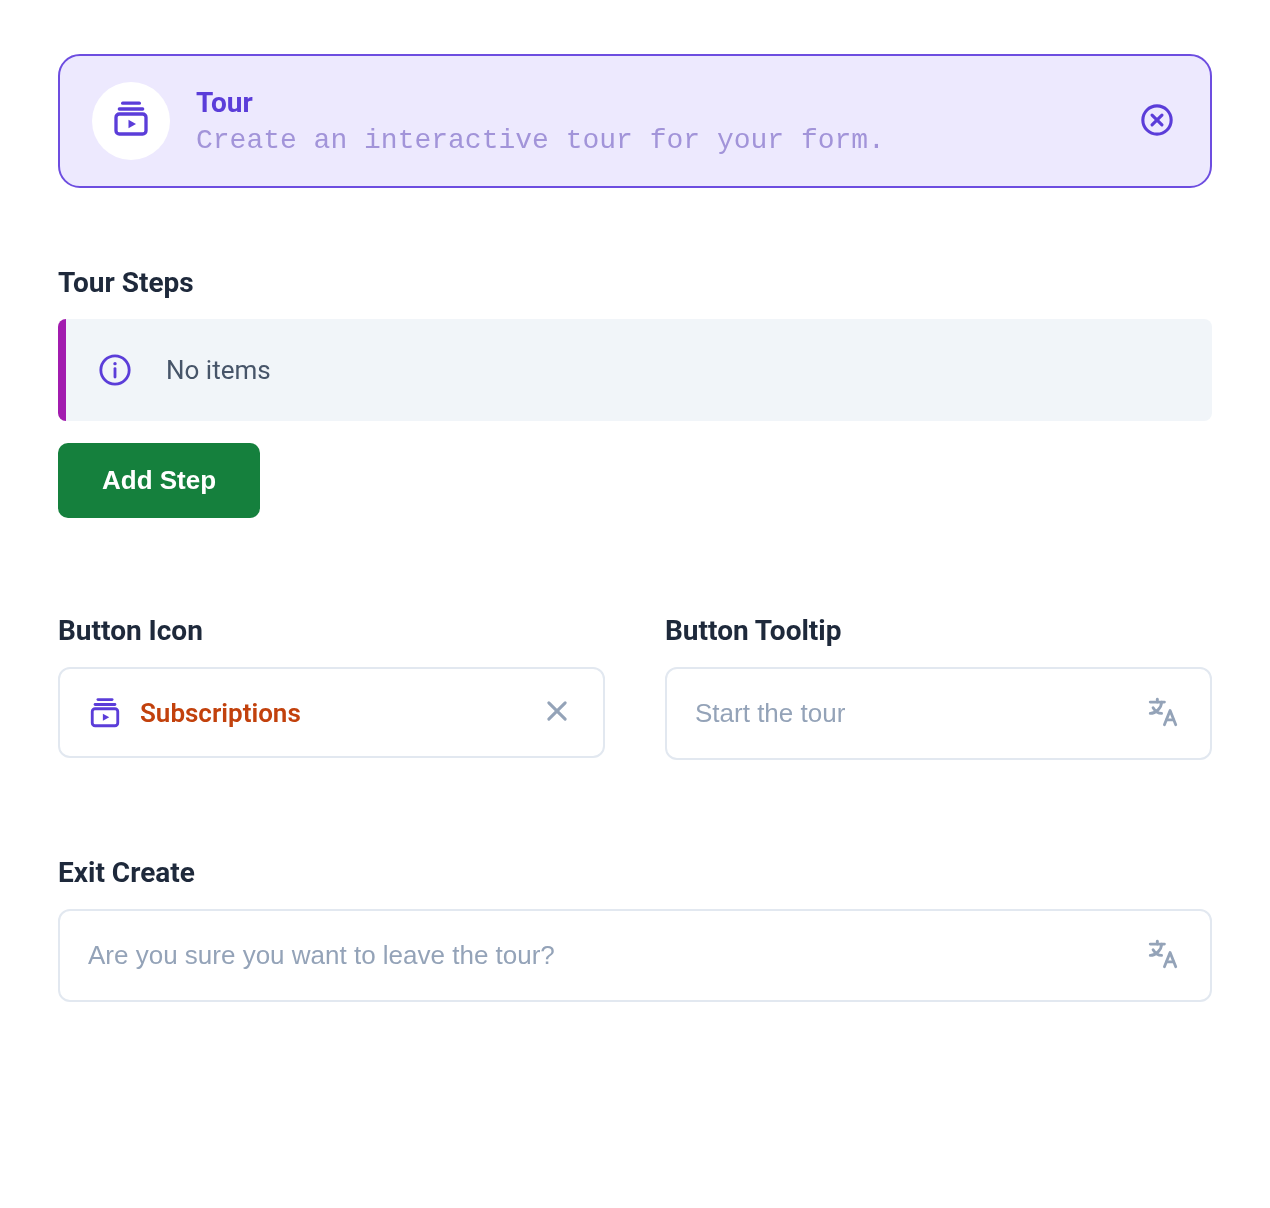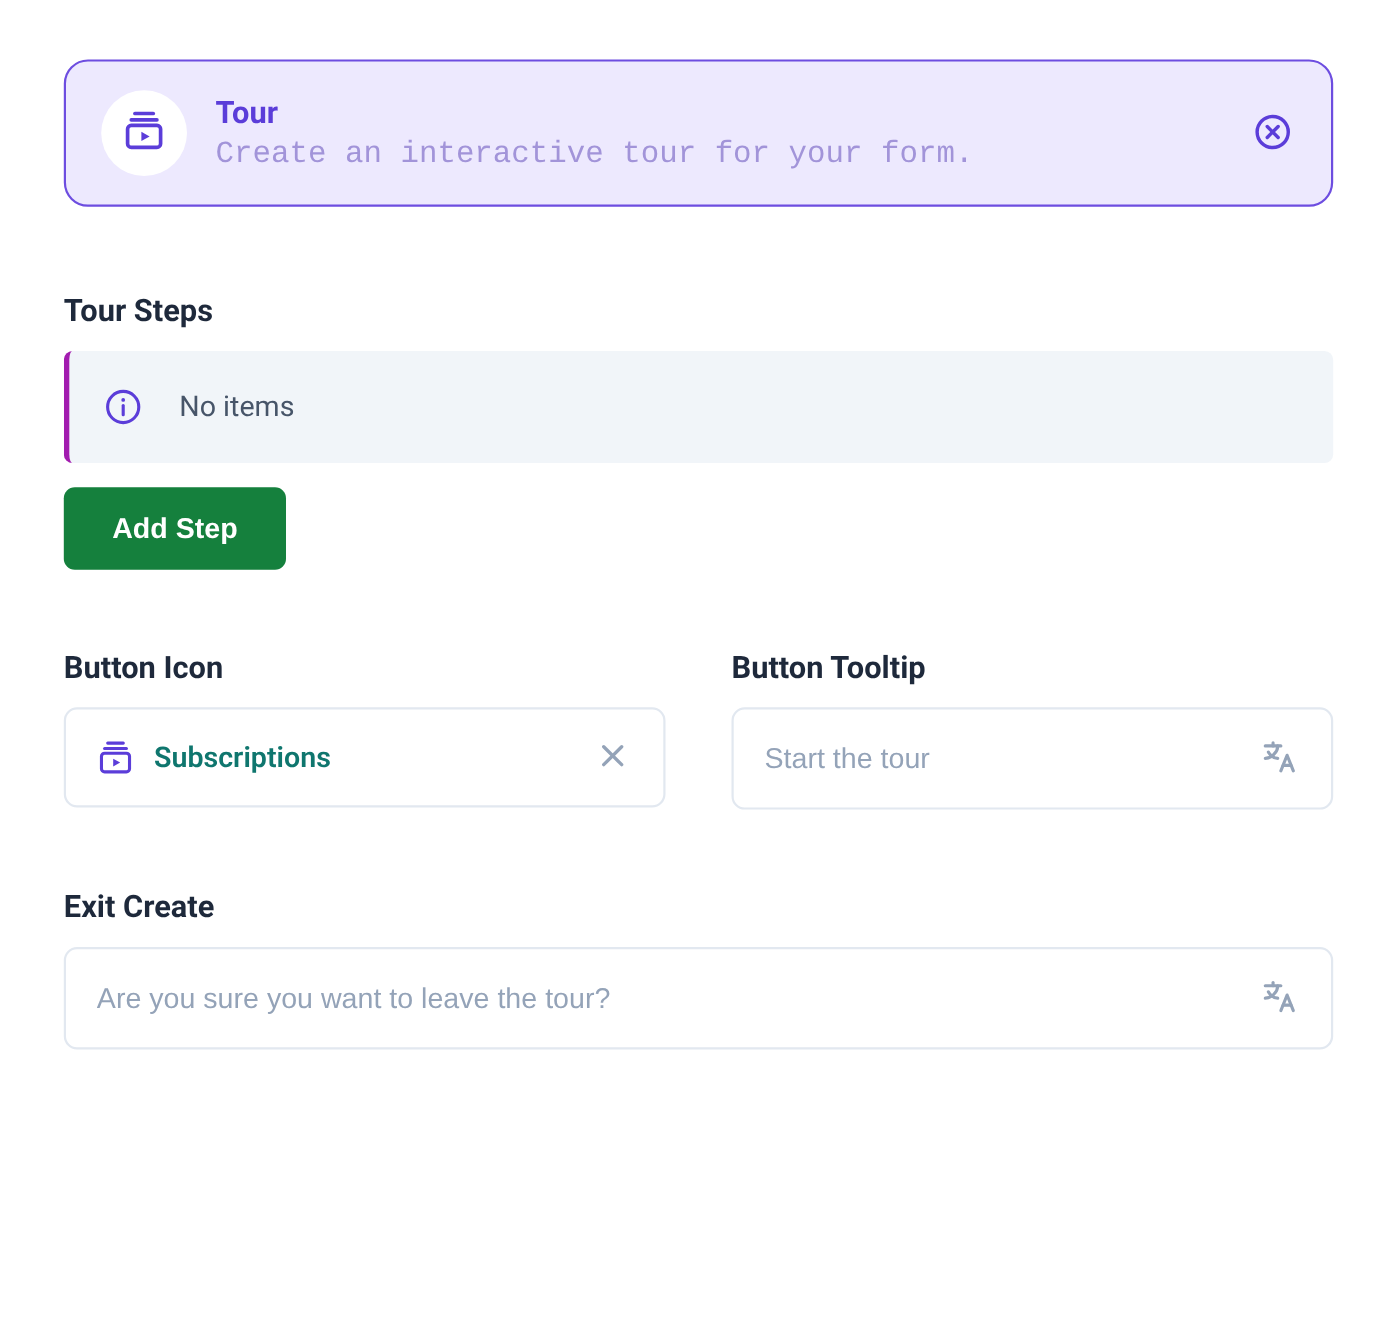--- a/index.html
+++ b/index.html
@@ -55,27 +55,27 @@
     align-items: center;
   }
 
   
   .section-heading {
     font-size: 28px;
     font-weight: 700;
     color: #1e293b;
     margin-bottom: 20px;
   }
-  .section { margin-top: 72px; }
+  .section { margin-top: 96px; }
   .section.first { margin-top: 78px; }
 
   
   .info-banner {
     background: #f1f5f9;
-    border-left: 5px solid #a21caf;
+    border-left: 8px solid #a21caf;
     border-radius: 8px;
     padding: 34px 32px;
     display: flex;
     align-items: center;
     gap: 34px;
     color: #475569;
     font-size: 26px;
   }
   .info-icon-wrap { color: #5b3dd9; display:flex; }
 
@@ -102,21 +102,21 @@
   
   .field-box {
     border: 2px solid #e2e8f0;
     border-radius: 12px;
     padding: 24px 28px;
     display: flex;
     align-items: center;
     gap: 18px;
     font-size: 26px;
   }
-  .field-box.icon-select { color: #0f766e; font-weight: 600; justify-content: center; }
+  .field-box.icon-select { color: #c2410c; font-weight: 600; justify-content: center; }
   .field-box.icon-select .spacer { flex: 1; }
   .clear-x {
     color: #94a3b8;
     background: none;
     border: none;
     cursor: pointer;
     display: flex;
     padding: 4px;
   }
   .subs-icon { color: #5b3dd9; display:flex; }

